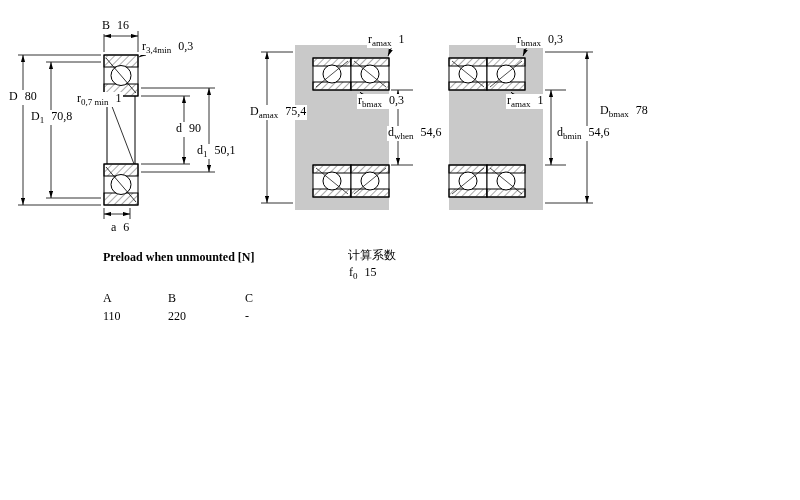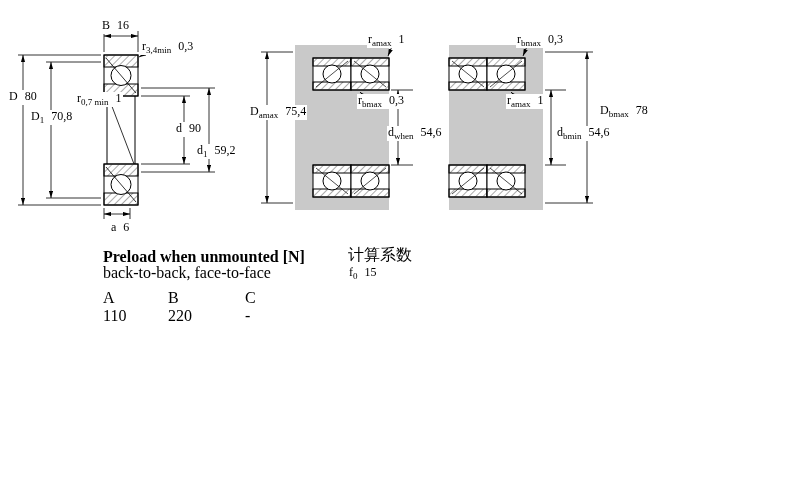--- a/index.html
+++ b/index.html
@@ -9,21 +9,21 @@
     font-family:"Liberation Serif", serif; overflow:hidden;
   }
   #art { position:absolute; left:0; top:0; }
   .dim {
     position:absolute; font-size:12px; line-height:13px; white-space:nowrap;
     background:#ffffff; padding:0 1px; color:#000;
   }
   .dim sub { font-size:9px; line-height:9px; }
   .dim .v { margin-left:7px; }
   .txt {
-    position:absolute; font-size:16px; line-height:14px; white-space:nowrap; color:#000;
+    position:absolute; font-size:12px; line-height:14px; white-space:nowrap; color:#000;
   }
   .bold { font-weight:bold; }
 </style>
 </head>
 <body>
 
 <div id="stage">
 
   <svg id="art" width="800" height="500" viewBox="0 0 800 500">
     <defs>
@@ -170,35 +170,34 @@
       </g>
     </g>
   </svg>
 
   <span class="dim" style="left:101px;top:19px"><span>B</span><sub></sub><span class="v">16</span></span>
   <span class="dim" style="left:141px;top:40px"><span>r</span><sub>3,4min</sub><span class="v">0,3</span></span>
   <span class="dim" style="left:8px;top:90px"><span>D</span><sub></sub><span class="v">80</span></span>
   <span class="dim" style="left:30px;top:110px"><span>D</span><sub>1</sub><span class="v">70,8</span></span>
   <span class="dim" style="left:76px;top:92px"><span>r</span><sub>0,7 min</sub><span class="v">1</span></span>
   <span class="dim" style="left:175px;top:122px"><span>d</span><sub></sub><span class="v">90</span></span>
-  <span class="dim" style="left:196px;top:144px"><span>d</span><sub>1</sub><span class="v">59,2</span></span>
+  <span class="dim" style="left:196px;top:144px"><span>d</span><sub>1</sub><span class="v">50,1</span></span>
   <span class="dim" style="left:110px;top:221px"><span>a</span><sub></sub><span class="v">6</span></span>
 
   <span class="dim" style="left:367px;top:33px"><span>r</span><sub>amax</sub><span class="v">1</span></span>
   <span class="dim" style="left:249px;top:105px"><span>D</span><sub>amax</sub><span class="v">75,4</span></span>
   <span class="dim" style="left:357px;top:94px"><span>r</span><sub>bmax</sub><span class="v">0,3</span></span>
   <span class="dim" style="left:387px;top:126px"><span>d</span><sub>when</sub><span class="v">54,6</span></span>
 
   <span class="dim" style="left:516px;top:33px"><span>r</span><sub>bmax</sub><span class="v">0,3</span></span>
   <span class="dim" style="left:506px;top:94px"><span>r</span><sub>amax</sub><span class="v">1</span></span>
   <span class="dim" style="left:599px;top:104px"><span>D</span><sub>bmax</sub><span class="v">78</span></span>
   <span class="dim" style="left:556px;top:126px"><span>d</span><sub>bmin</sub><span class="v">54,6</span></span>
 
   <div class="txt bold" style="left:103px;top:250px">Preload when unmounted [N]</div>
-  <div class="txt" style="left:103px;top:266px">back-to-back, face-to-face</div>
 
   <div class="txt" style="left:103px;top:291px">A</div>
   <div class="txt" style="left:168px;top:291px">B</div>
   <div class="txt" style="left:245px;top:291px">C</div>
 
   <div class="txt" style="left:103px;top:309px">110</div>
   <div class="txt" style="left:168px;top:309px">220</div>
   <div class="txt" style="left:245px;top:309px">-</div>
 
   <div class="txt" style="left:348px;top:248px">计算系数</div>

